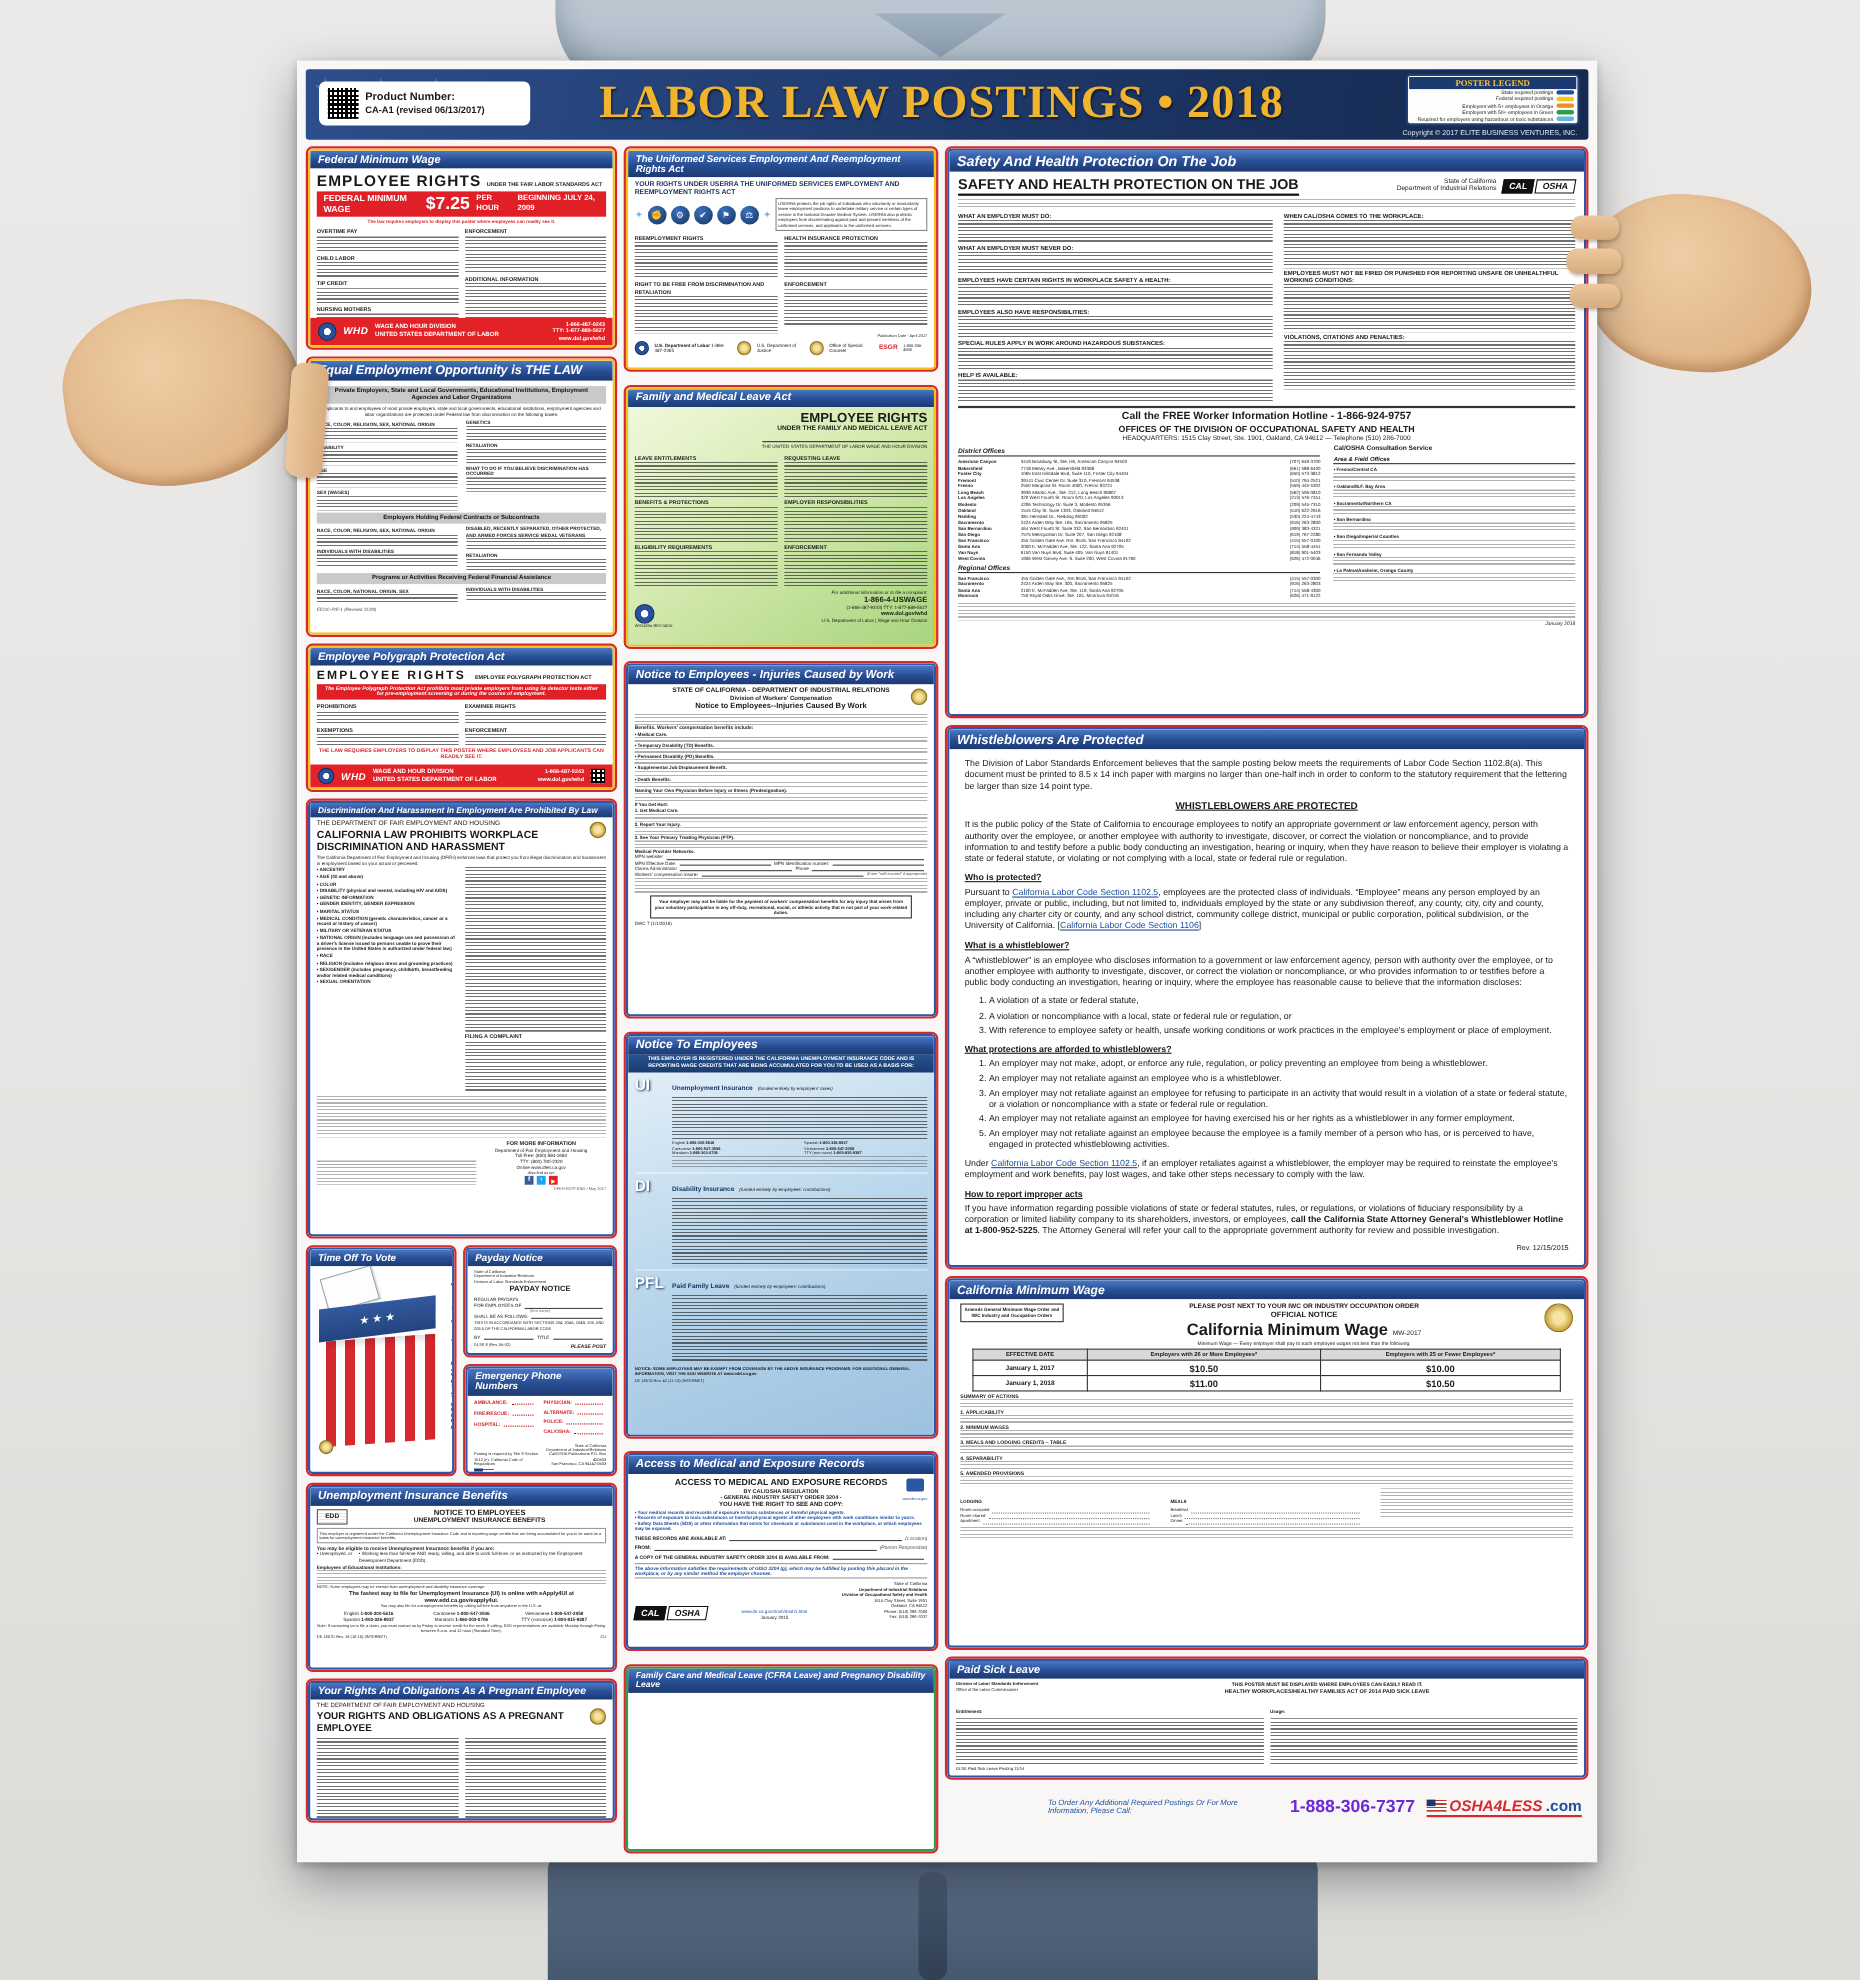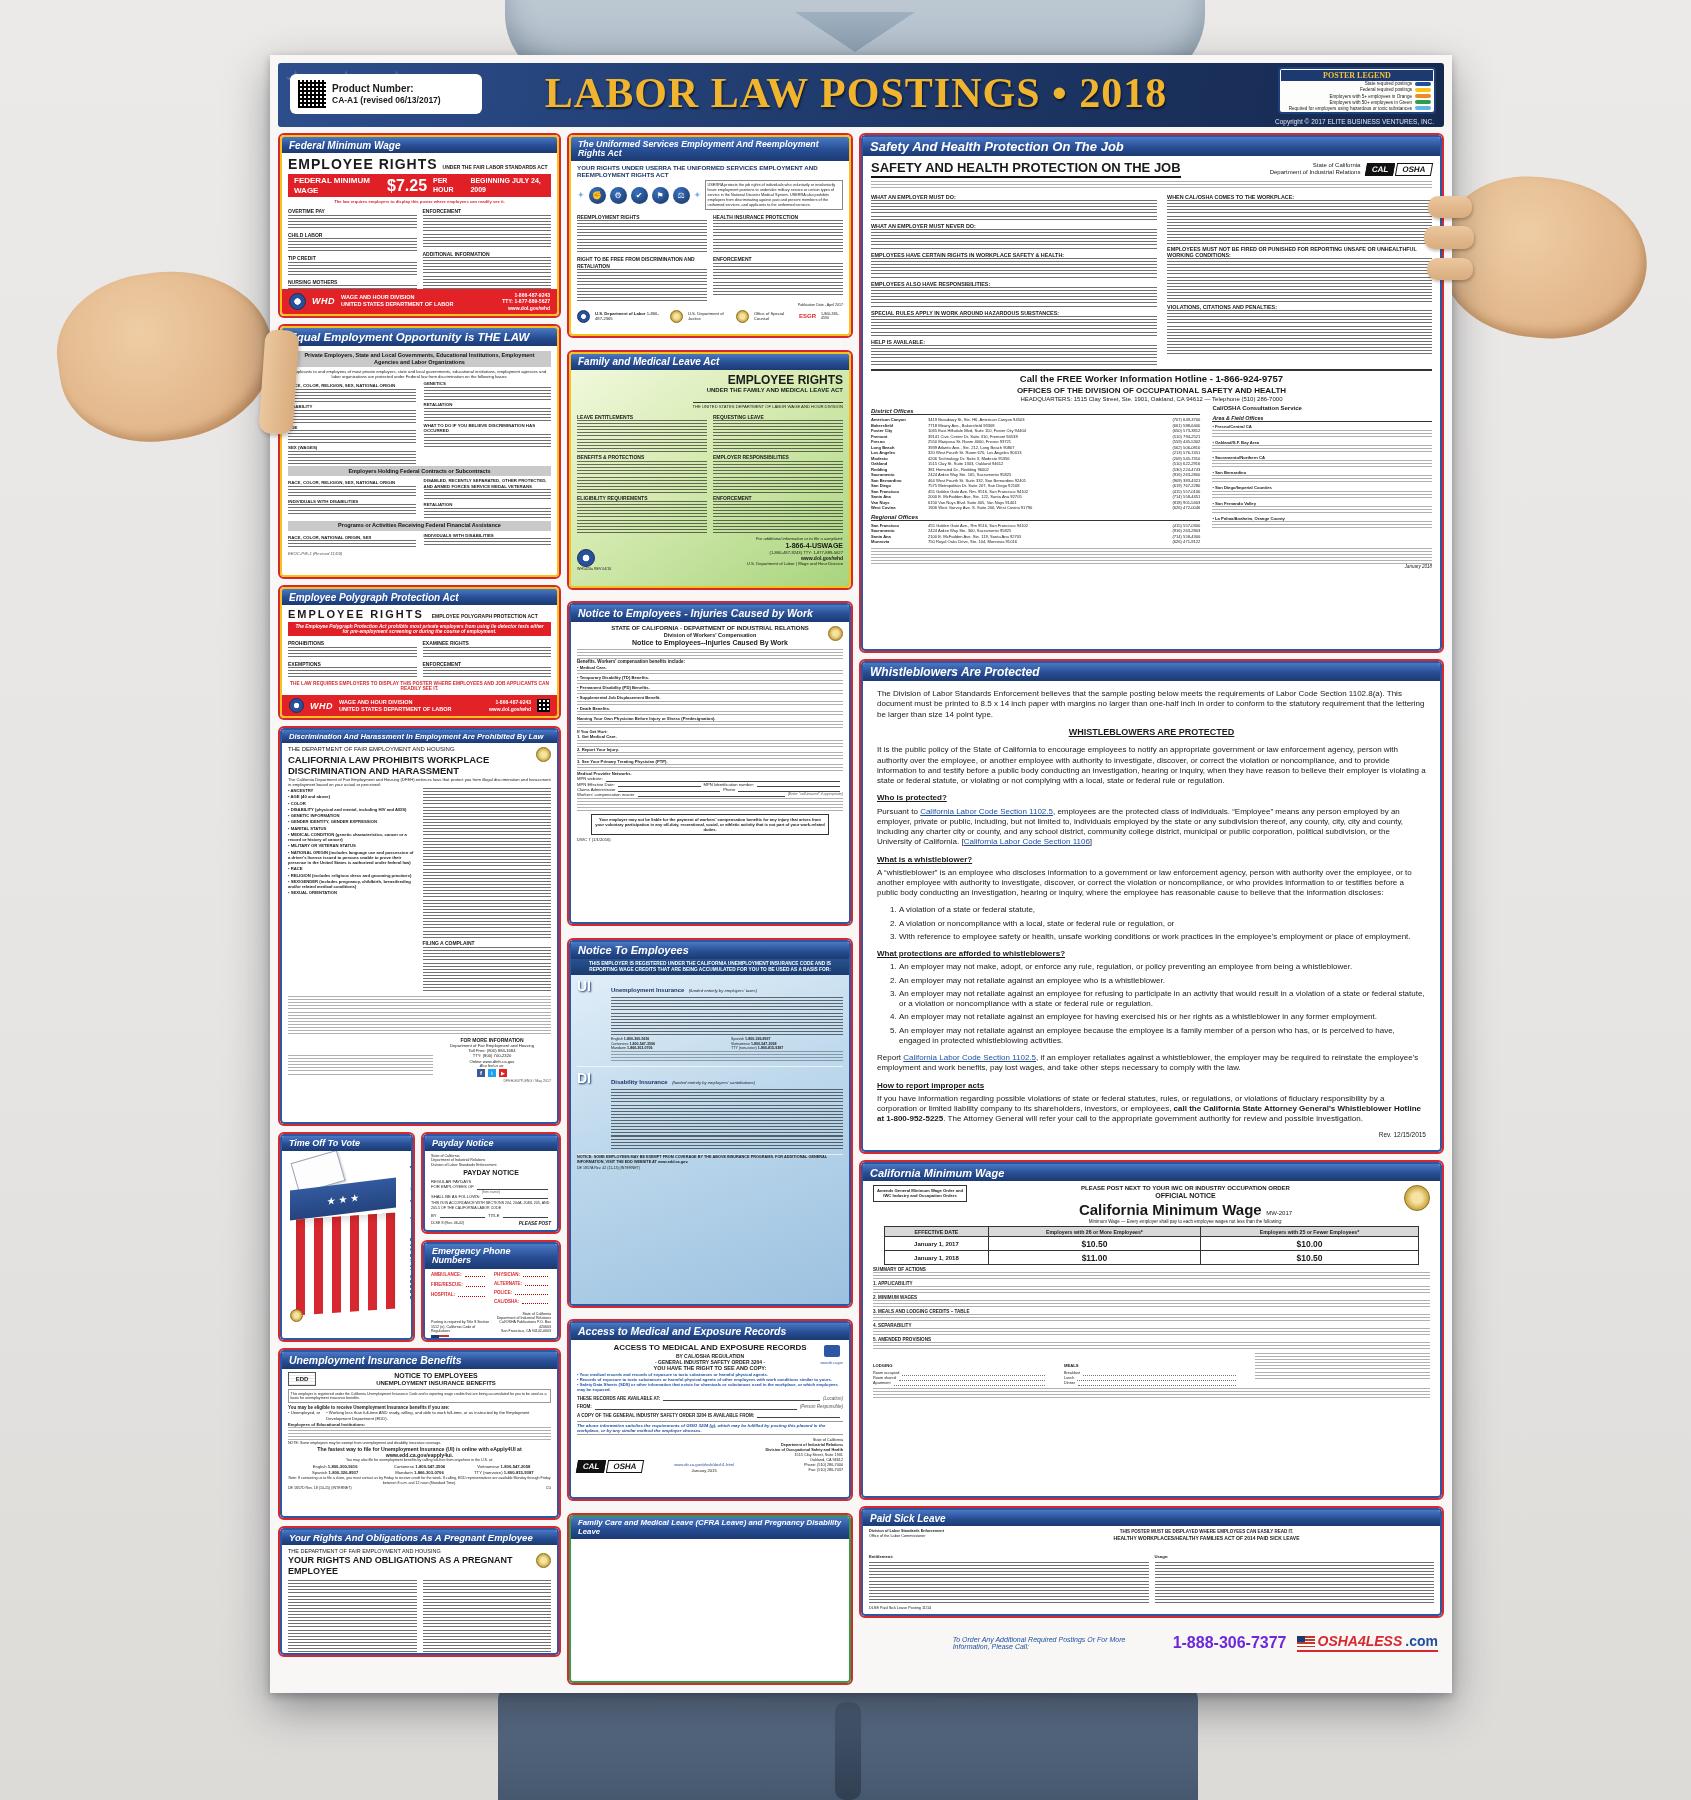--- a/index.html
+++ b/index.html
@@ -781,20 +781,28 @@
 
               <div class="row" style="gap:4px;border-bottom:1px solid #ffffffaa;padding:3px 0">
                 <div class="pcode">DI</div>
                 <div class="col">
                   <span class="b f6" style="color:#17305f">Disability Insurance</span>
                   <span class="i f4">(funded entirely by employees' contributions)</span>
                   <div class="tl" style="height:62px;margin-top:1px"></div>
                 </div>
               </div>
 
+              <div class="row" style="gap:4px;padding:3px 0">
+                <div class="pcode">PFL</div>
+                <div class="col">
+                  <span class="b f6" style="color:#17305f">Paid Family Leave</span>
+                  <span class="i f4">(funded entirely by employees' contributions)</span>
+                  <div class="tl" style="height:62px;margin-top:1px"></div>
+                </div>
+              </div>
               <div class="b note-sm">NOTICE: SOME EMPLOYEES MAY BE EXEMPT FROM COVERAGE BY THE ABOVE INSURANCE PROGRAMS. FOR ADDITIONAL GENERAL INFORMATION, VISIT THE EDD WEBSITE AT www.edd.ca.gov.</div>
               <div class="f36" style="margin-top:1px">DE 1857A Rev. 42 (11-13) (INTERNET)</div>
             </div>
           </div>
         </div>
           </div>
 
         <div class="sec blu" style="height:182px">
             <div class="inner">
           <div class="bar" style="font-size:10.5px">Access to Medical and Exposure Records</div>
@@ -1100,21 +1108,21 @@
                 </ol>
             <div class="qh">What protections are afforded to whistleblowers?</div>
             <ol>
 
             <li>An employer may not make, adopt, or enforce any rule, regulation, or policy preventing an employee from being a whistleblower.</li>
                   <li>An employer may not retaliate against an employee who is a whistleblower.</li>
                   <li>An employer may not retaliate against an employee for refusing to participate in an activity that would result in a violation of a state or federal statute, or a violation or noncompliance with a state or federal rule or regulation.</li>
                   <li>An employer may not retaliate against an employee for having exercised his or her rights as a whistleblower in any former employment.</li>
                   <li>An employer may not retaliate against an employee because the employee is a family member of a person who has, or is perceived to have, engaged in protected whistleblowing activities.</li>
                 </ol>
-            <p><span>Report </span><span class="blue" style="text-decoration:underline">California Labor Code Section 1102.5</span><span>, if an employer retaliates against a whistleblower, the employer may be required to reinstate the employee's employment and work benefits, pay lost wages, and take other steps necessary to comply with the law.</span></p>
+            <p><span>Under </span><span class="blue" style="text-decoration:underline">California Labor Code Section 1102.5</span><span>, if an employer retaliates against a whistleblower, the employer may be required to reinstate the employee's employment and work benefits, pay lost wages, and take other steps necessary to comply with the law.</span></p>
             <div class="qh">How to report improper acts</div>
             <p><span>If you have information regarding possible violations of state or federal statutes, rules, or regulations, or violations of fiduciary responsibility by a corporation or limited liability company to its shareholders, investors, or employees, </span><b>call the California State Attorney General's Whistleblower Hotline at 1-800-952-5225</b><span>. The Attorney General will refer your call to the appropriate government authority for review and possible investigation.</span></p>
             <div class="rt" style="font-size:6.5px">Rev. 12/15/2015</div>
           </div>
         </div>
           </div>
 
         <div class="sec blu" style="height:340px">
             <div class="inner">
           <div class="bar" style="font-size:11px">California Minimum Wage</div>

